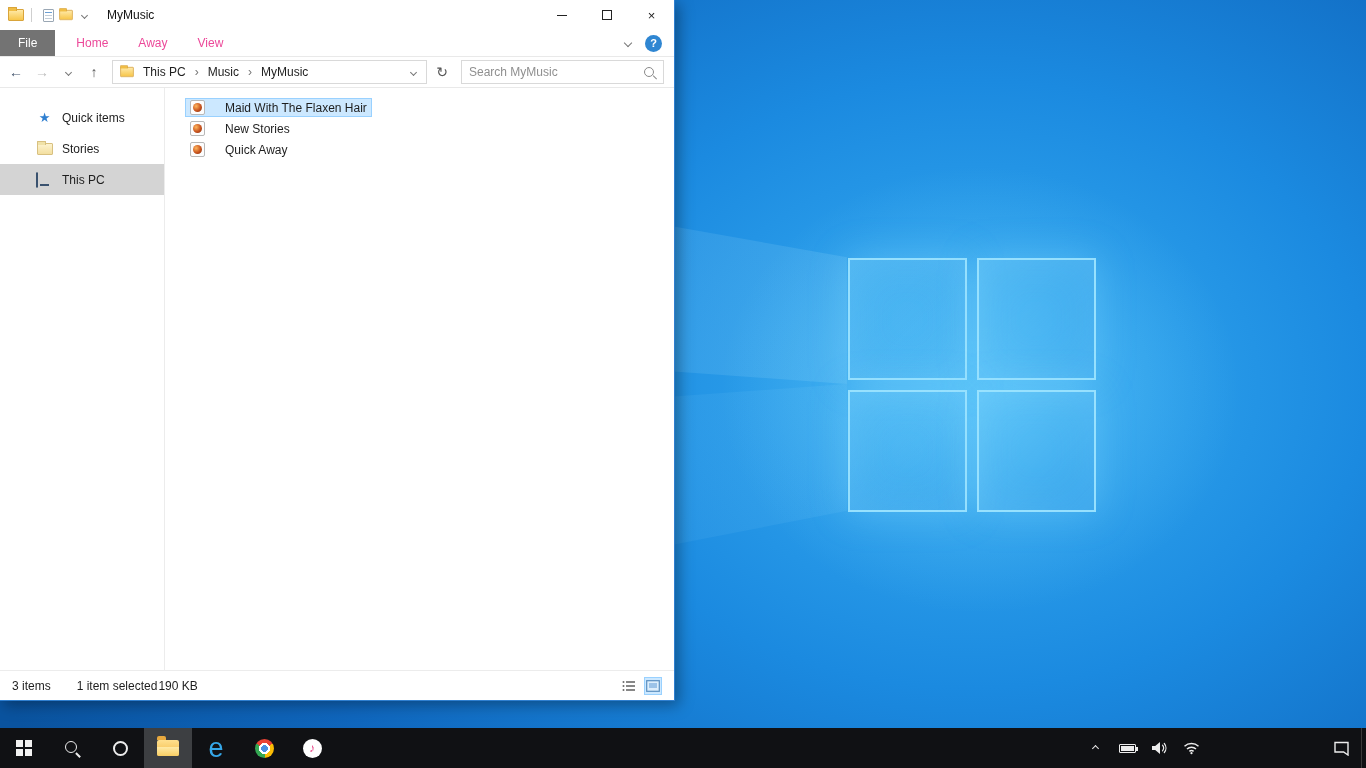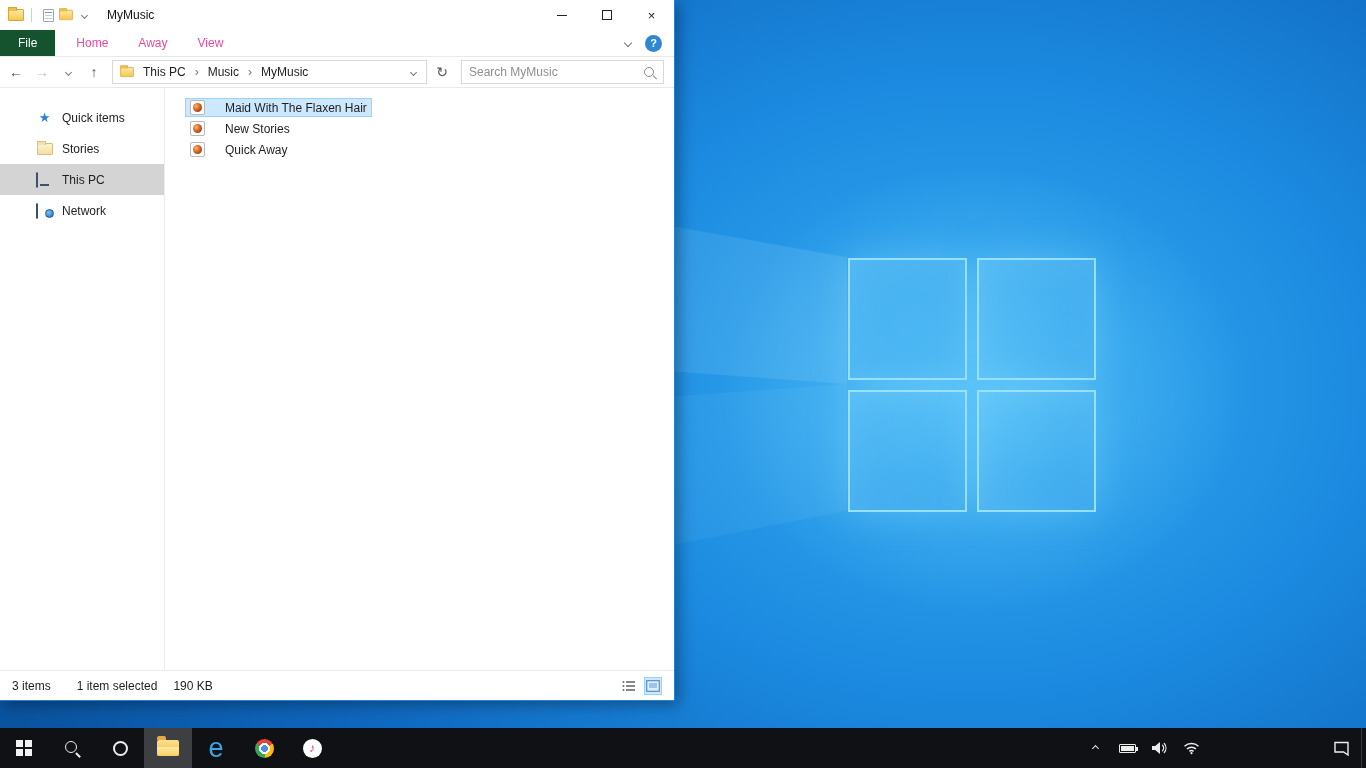--- a/index.html
+++ b/index.html
@@ -33,21 +33,21 @@
   .qat-btn { display:flex; align-items:center; justify-content:center; width:18px; height:20px; }
   .win-title { margin-left:14px; color:#111; }
   .win-controls { margin-left:auto; display:flex; height:30px; }
   .win-btn { width:45px; height:30px; display:flex; align-items:center; justify-content:center; color:#222; }
   .min-glyph { width:10px; height:1px; background:#222; display:inline-block; }
   .max-glyph { width:10px; height:10px; border:1px solid #222; display:inline-block; }
   .close-glyph { font-size:13px; line-height:1; }
 
   .ribbon { height:27px; display:flex; align-items:stretch; border-bottom:1px solid #e9e9e9; flex:0 0 auto; }
   .tab { display:flex; align-items:center; padding:0 15px; color:#ec4899; }
-  .tab.file { background:#14532d; color:#fff; padding:0 18px; margin-right:6px; }
+  .tab.file { background:#737373; color:#fff; padding:0 18px; margin-right:6px; }
   .ribbon-right { margin-left:auto; display:flex; align-items:center; gap:14px; padding-right:12px; }
   .help-circle { width:17px; height:17px; border-radius:50%; background:#2f86d2; color:#fff;
     font-size:11px; font-weight:bold; display:flex; align-items:center; justify-content:center; }
 
   .chev { display:inline-block; width:6px; height:6px; border-right:1.3px solid #777; border-bottom:1.3px solid #777; }
   .chev.down { transform:rotate(45deg); }
   .chev.small { width:5px; height:5px; }
   .chev.light { border-color:#e8e8e8; }
   .chev.up { transform:rotate(-135deg); }
 
@@ -97,21 +97,21 @@
   .file-row { height:21px; display:flex; align-items:center; }
   .file-row .sel { display:inline-flex; align-items:center; gap:20px; padding:1px 4px; border:1px solid transparent; }
   .file-row.selected .sel { background:#cce8ff; border-color:#99d1ff; }
   .media-icon { width:15px; height:15px; background:#fdfdfd; border:1px solid #b8b8b8; border-radius:2px;
     display:flex; align-items:center; justify-content:center; flex:0 0 auto; }
   .media-icon .disc { width:9px; height:9px; border-radius:50%;
     background:radial-gradient(circle at 35% 35%, #ffb65e, #c8541e 55%, #7a2a10); }
 
   .statusbar { height:30px; border-top:1px solid #ececec; display:flex; align-items:center; padding-left:12px; flex:0 0 auto; }
   .st-count { margin-right:26px; }
-  .st-sel { margin-right:16px; }
+  .st-sel { margin-right:1px; }
   .view-toggles { margin-left:auto; display:flex; align-items:center; gap:6px; padding-right:12px; }
   .view-icon { width:18px; height:18px; display:flex; align-items:center; justify-content:center; border:1px solid transparent; }
   .view-icon.active { background:#cce8ff; border-color:#99d1ff; }
 
   
   .taskbar { position:absolute; left:0; bottom:0; width:1366px; height:40px; background:#101114;
     display:flex; align-items:stretch; z-index:10; }
   .tb-item { width:48px; display:flex; align-items:center; justify-content:center; }
   .tb-item.active { background:#3d3f42; }
   .win-start { width:16px; height:16px; display:grid; grid-template-columns:1fr 1fr; grid-template-rows:1fr 1fr; gap:2px; }
@@ -228,26 +228,20 @@
             <span class="mini-folder pale"></span>
           </span>
         <span>Stories</span>
       </div>
       <div class="side-item selected">
         <span class="side-icon">
             <span class="icon-pc"><span class="scr"></span></span>
           </span>
         <span>This PC</span>
       </div>
-      <div class="side-item">
-        <span class="side-icon">
-            <span class="icon-net"><span class="scr"></span><span class="globe"></span></span>
-          </span>
-        <span>Network</span>
-      </div>
     </div>
 
     <div class="filepane">
       <div class="file-row selected">
         <span class="sel">
           <span class="media-icon">
               <span class="disc"></span>
             </span>
           <span>Maid With The Flaxen Hair</span>
         </span>

